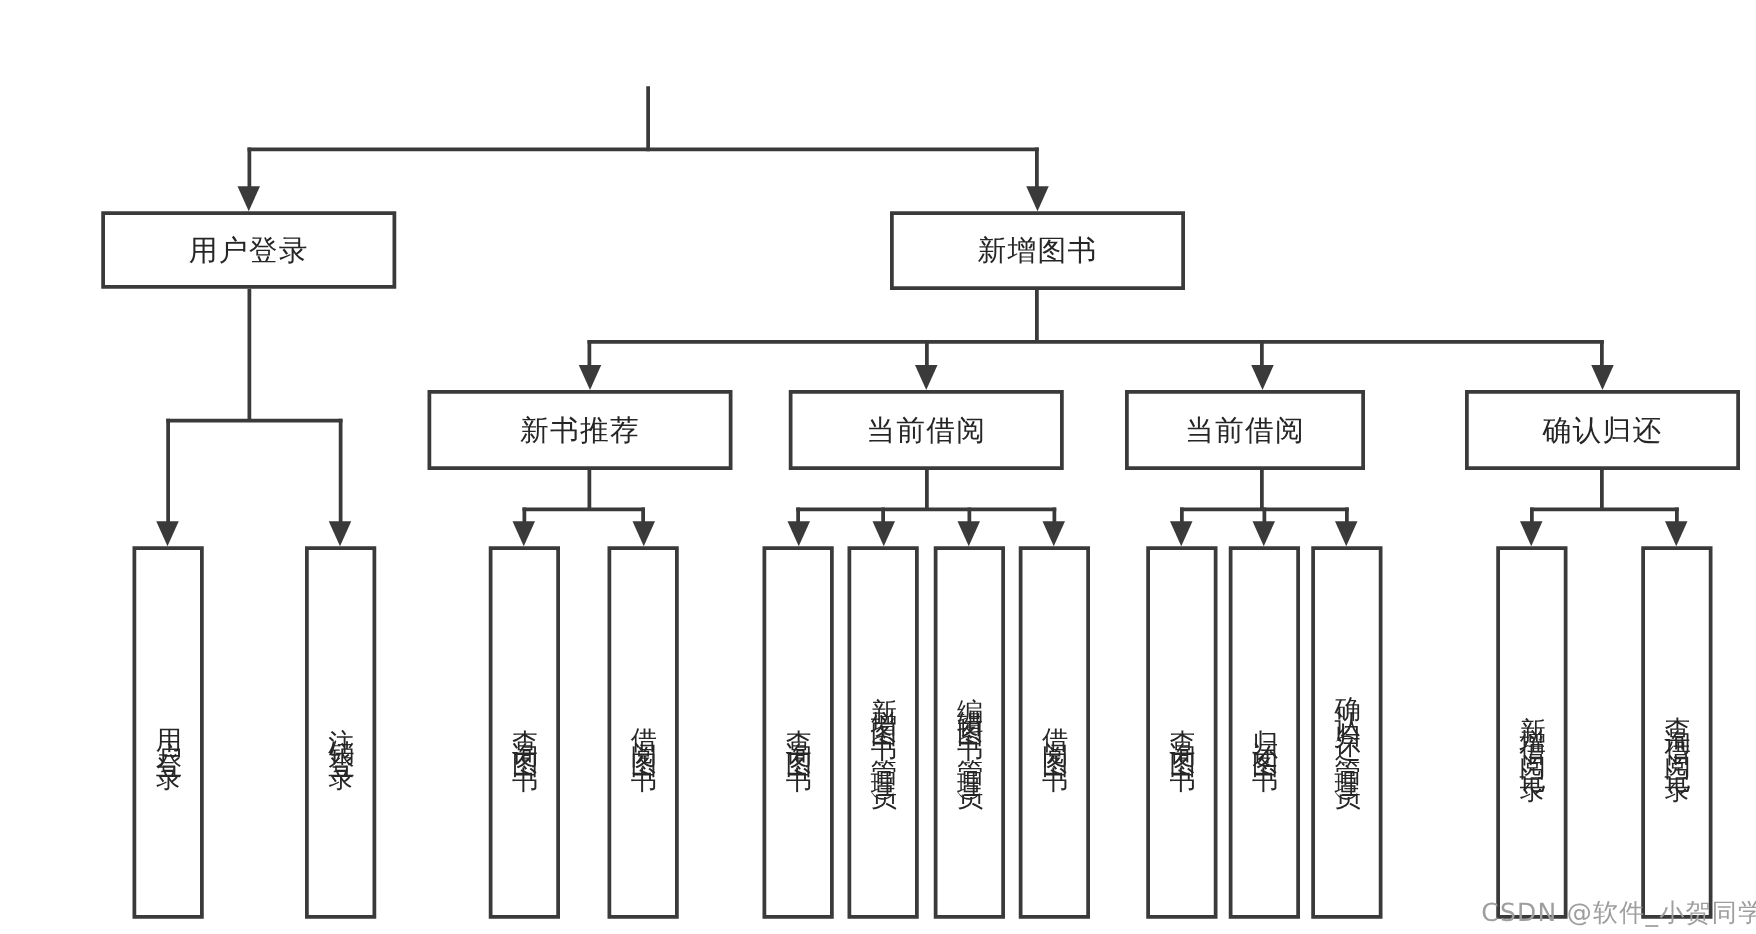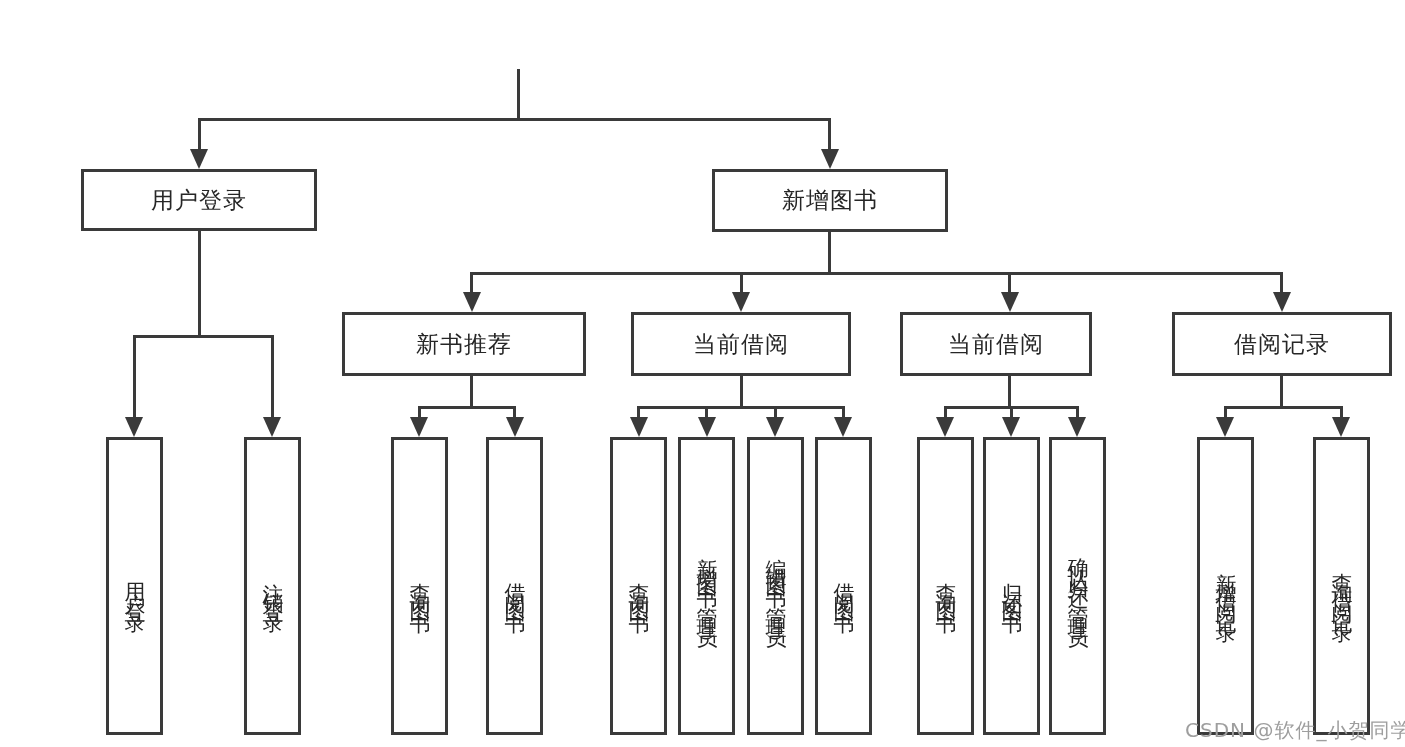--- a/index.html
+++ b/index.html
@@ -127,21 +127,21 @@
 
   <div class="box h" style="left:631px;top:312px;width:220px;height:64px">
     <span>当前借阅</span>
   </div>
 
   <div class="box h" style="left:900px;top:312px;width:192px;height:64px">
     <span>当前借阅</span>
   </div>
 
   <div class="box h" style="left:1172px;top:312px;width:220px;height:64px">
-    <span>借阅记录</span>
+    <span>确认归还</span>
   </div>
 
   <div class="box v" style="left:106px">
     <span>用户登录</span>
   </div>
   <div class="box v" style="left:244px">
     <span>注销登录</span>
   </div>
 
   <div class="box v" style="left:391px">

